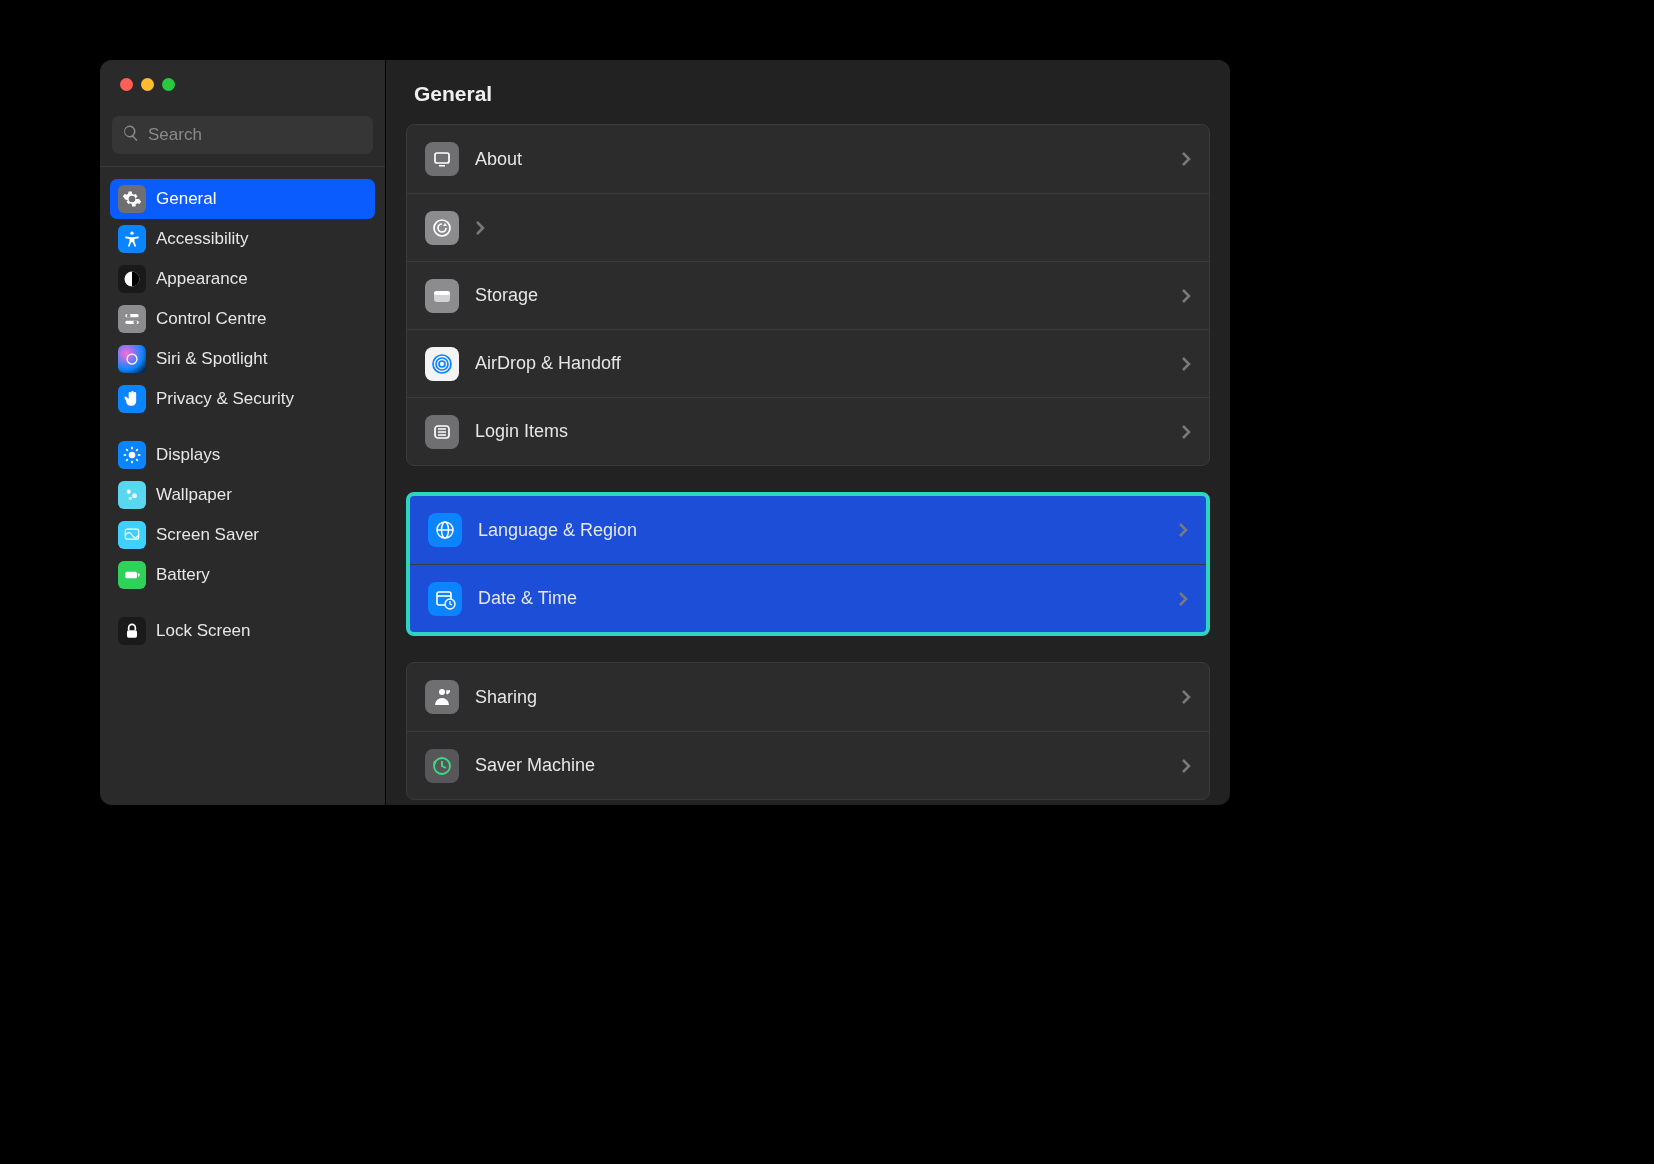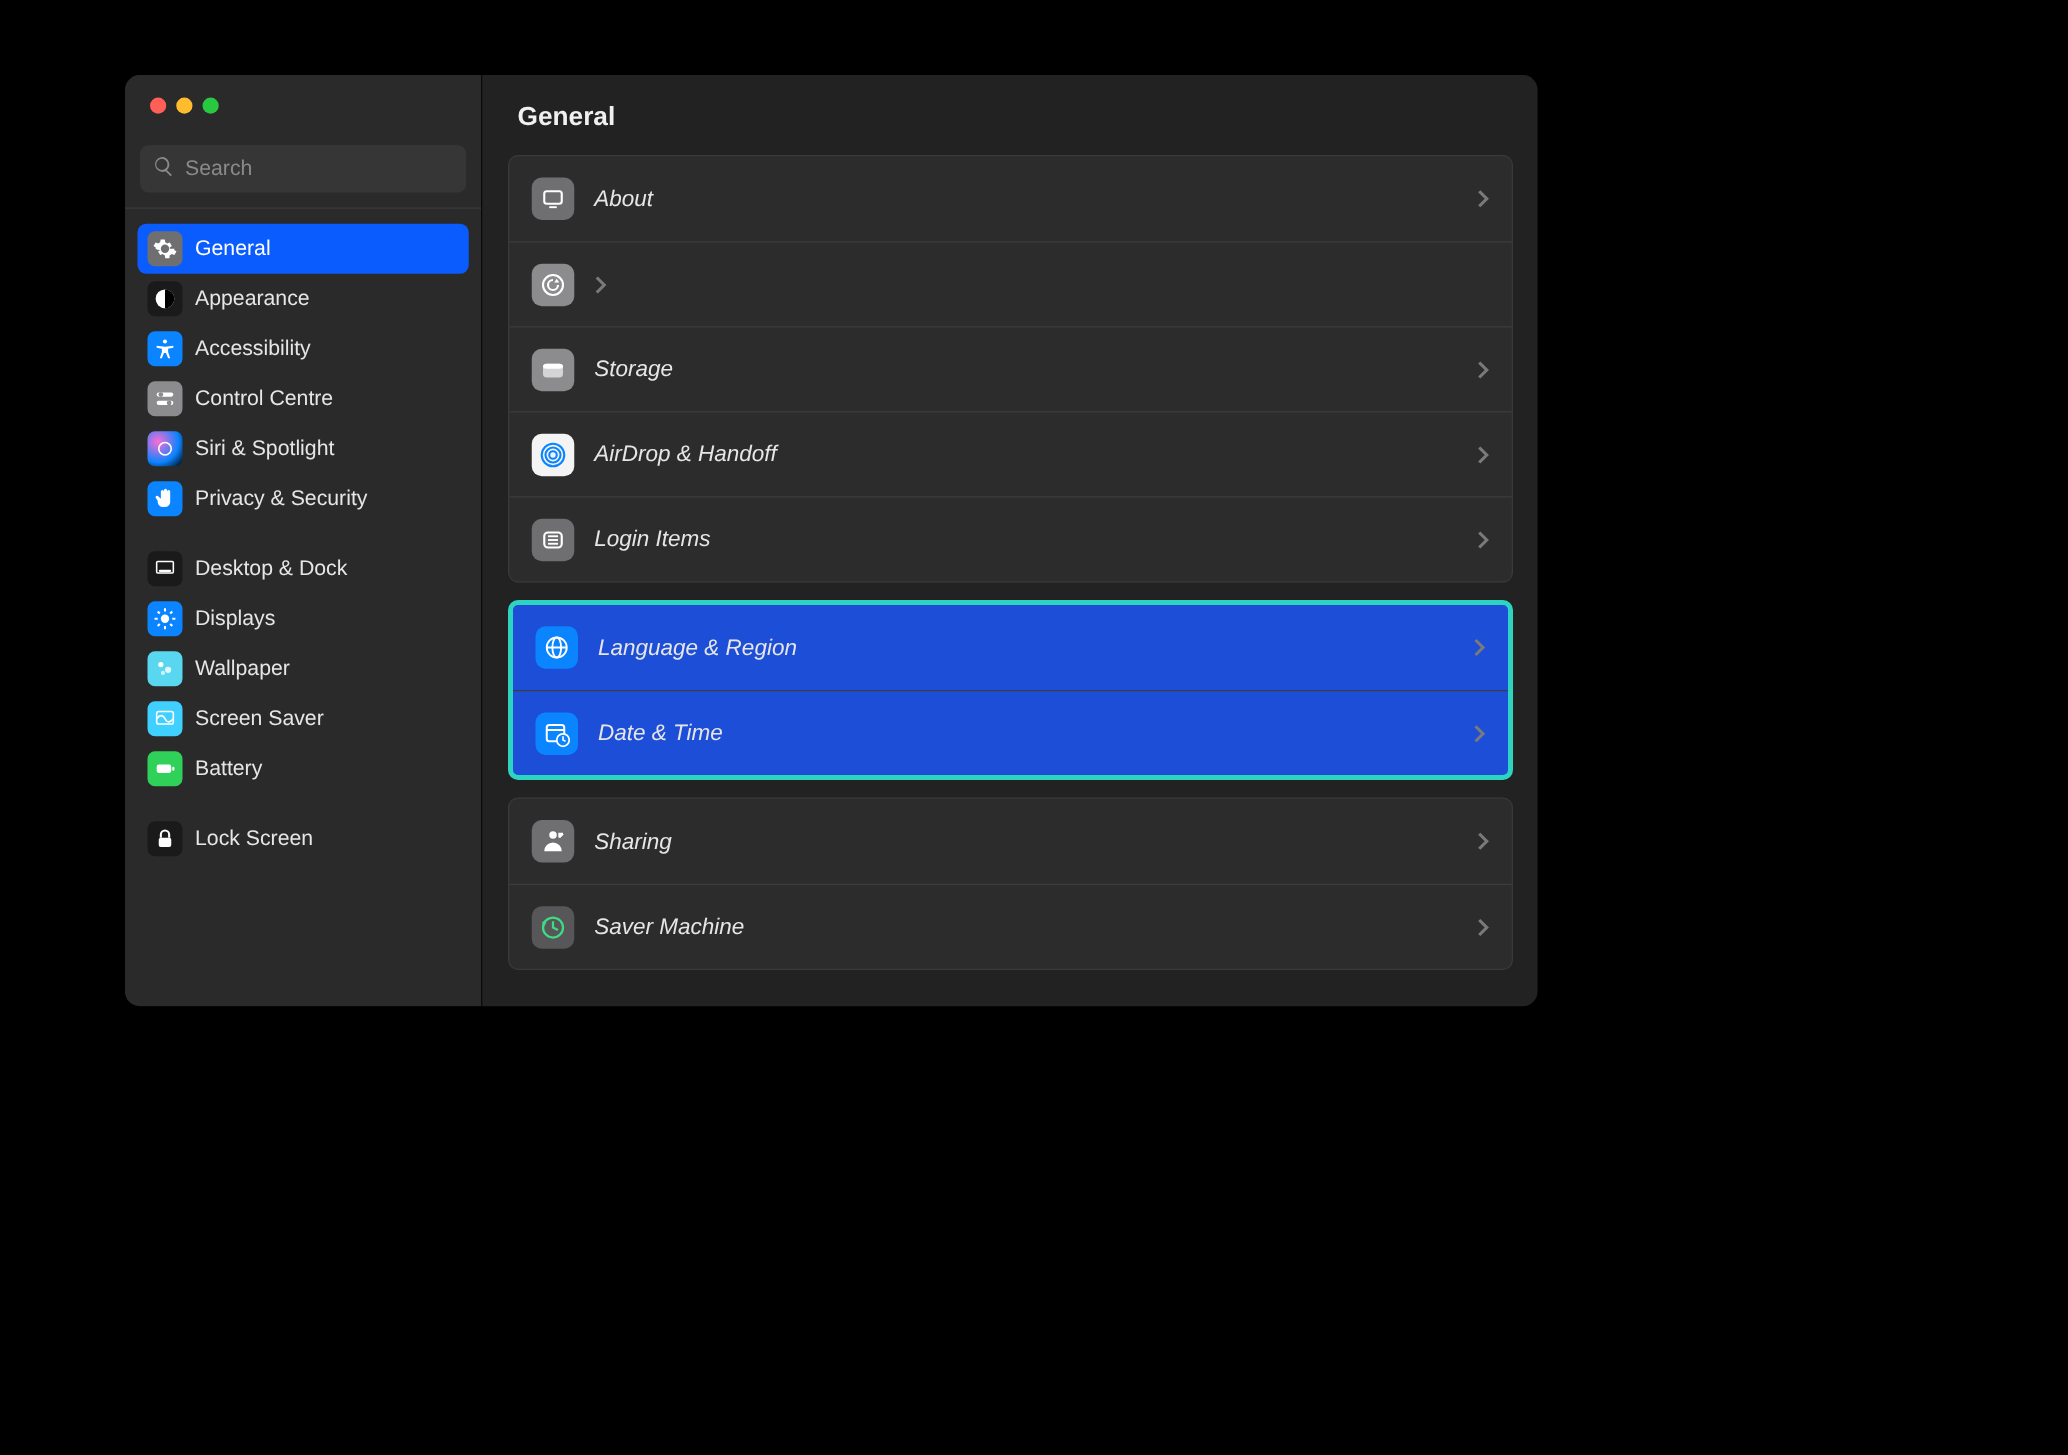--- a/index.html
+++ b/index.html
@@ -106,22 +106,21 @@
     }
     .panel-area {
       flex: 1;
       overflow-y: auto;
       padding: 0 20px 20px 20px;
     }
     .panel {
       background: #2c2c2c;
       border: 1px solid #3a3a3a;
       border-radius: 8px;
-      margin-bottom: 14px;
-      font-style: italic;
+      margin-bottom: 26px;
     }
     .panel.highlight {
       border: 4px solid #2dd4bf;
       background: #1d4ed8;
     }
     .row {
       display: flex;
       align-items: center;
       height: 68px;
       padding: 0 18px;
@@ -186,40 +185,40 @@
       <div class="nav-item selected">
         <span class="nicon bg-gray">
           <svg viewBox="0 0 24 24" fill="#fff">
               <path d="M12 8a4 4 0 100 8 4 4 0 000-8zm9 4a7 7 0 01-.1 1.1l2.1 1.6-2 3.4-2.5-1a7.1 7.1 0 01-1.9 1.1l-.4 2.8h-4l-.4-2.8a7 7 0 01-1.9-1.1l-2.5 1-2-3.4 2.1-1.6A7 7 0 013 12a7 7 0 01.1-1.1L1 9.3l2-3.4 2.5 1a7 7 0 011.9-1.1l.4-2.8h4l.4 2.8a7 7 0 011.9 1.1l2.5-1 2 3.4-2.1 1.6c.1.4.1.7.1 1.1z"></path>
             </svg>
         </span>
         <span>General</span>
       </div>
 
       <div class="nav-item">
+        <span class="nicon bg-blue">
+          <svg viewBox="0 0 24 24" fill="#fff">
+              <circle cx="12" cy="5" r="2"></circle>
+              <path d="M4 9l8 1 8-1v2l-5 1v3l2 6h-2l-2-5h-2l-2 5H7l2-6v-3l-5-1z"></path>
+            </svg>
+        </span>
+        <span>Accessibility</span>
+      </div>
+
+      <div class="nav-item">
         <span class="nicon bg-dark">
           <svg viewBox="0 0 24 24">
               <circle cx="12" cy="12" r="9" fill="#fff"></circle>
               <path d="M12 3v18a9 9 0 000-18z" fill="#000"></path>
             </svg>
         </span>
         <span>Appearance</span>
       </div>
 
       <div class="nav-item">
-        <span class="nicon bg-blue">
-          <svg viewBox="0 0 24 24" fill="#fff">
-              <circle cx="12" cy="5" r="2"></circle>
-              <path d="M4 9l8 1 8-1v2l-5 1v3l2 6h-2l-2-5h-2l-2 5H7l2-6v-3l-5-1z"></path>
-            </svg>
-        </span>
-        <span>Accessibility</span>
-      </div>
-
-      <div class="nav-item">
         <span class="nicon bg-ltgray">
           <svg viewBox="0 0 24 24" fill="#fff">
               <rect x="4" y="6" width="16" height="4" rx="2"></rect>
               <rect x="4" y="14" width="16" height="4" rx="2"></rect>
               <circle cx="8" cy="8" r="2.3" fill="#8c8c8f"></circle>
               <circle cx="16" cy="16" r="2.3" fill="#8c8c8f"></circle>
             </svg>
         </span>
         <span>Control Centre</span>
       </div>
@@ -237,29 +236,20 @@
         <span class="nicon bg-blue">
           <svg viewBox="0 0 24 24" fill="#fff">
               <path d="M8 12V5a1.5 1.5 0 013 0v6V4a1.5 1.5 0 013 0v7V5a1.5 1.5 0 013 0v10a5 5 0 01-5 5h-2a5 5 0 01-5-5v-1l-2-3a1.5 1.5 0 012.5-1.5z"></path>
             </svg>
         </span>
         <span>Privacy &amp; Security</span>
       </div>
 
       <div class="nav-sep"></div>
 
-      <div class="nav-item">
-        <span class="nicon bg-dark">
-          <svg viewBox="0 0 24 24" fill="#fff">
-              <rect x="4" y="5" width="16" height="11" rx="1" fill="none" stroke="#fff" stroke-width="1.5"></rect>
-              <rect x="6" y="13" width="12" height="2" rx="1"></rect>
-            </svg>
-        </span>
-        <span>Desktop &amp; Dock</span>
-      </div>
 
       <div class="nav-item">
         <span class="nicon bg-blue">
           <svg viewBox="0 0 24 24" fill="#fff">
               <circle cx="12" cy="12" r="4"></circle>
               <g stroke="#fff" stroke-width="2">
                 <line x1="12" y1="2" x2="12" y2="5"></line>
                 <line x1="12" y1="19" x2="12" y2="22"></line>
                 <line x1="2" y1="12" x2="5" y2="12"></line>
                 <line x1="19" y1="12" x2="22" y2="12"></line>

